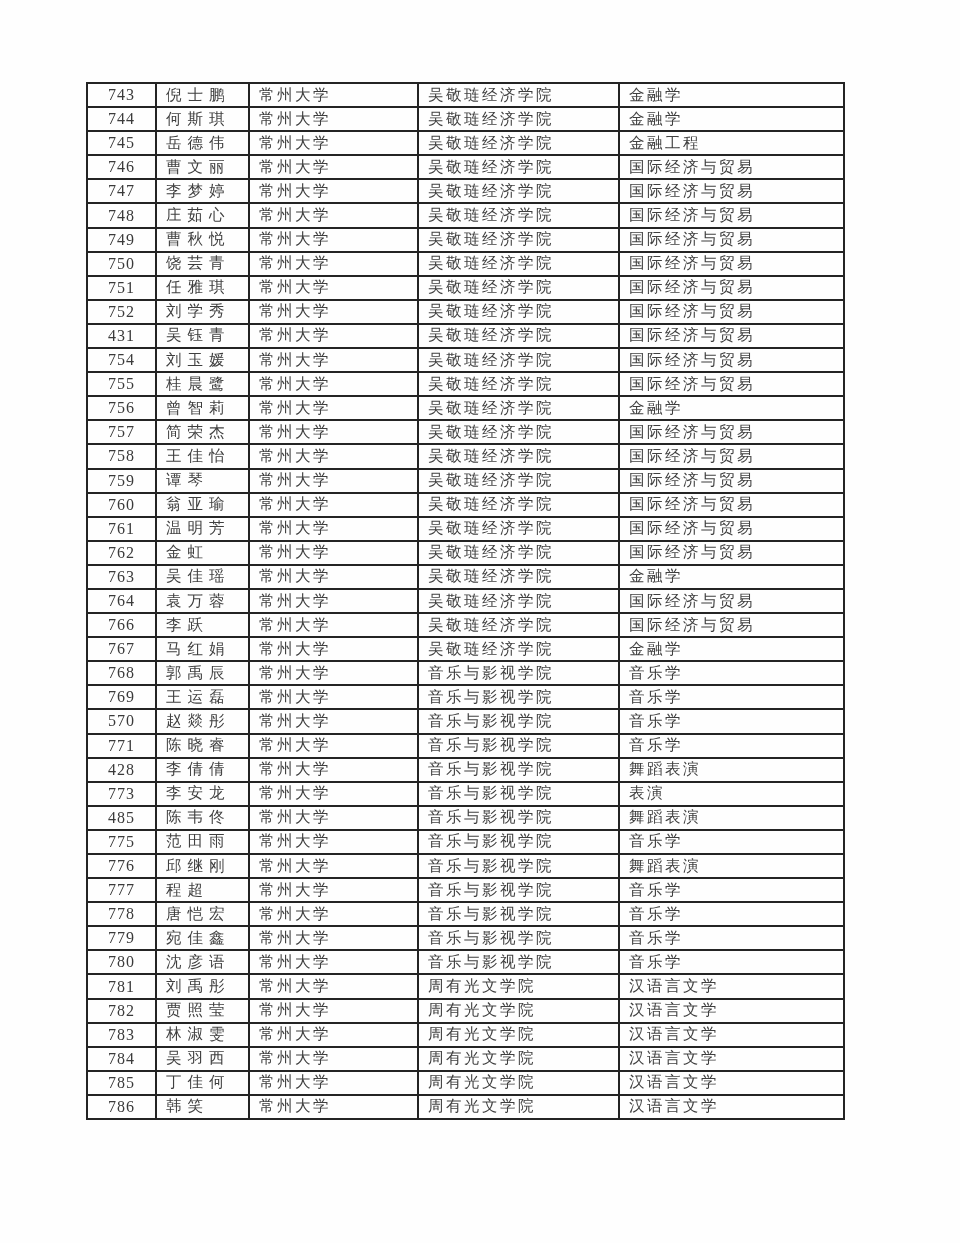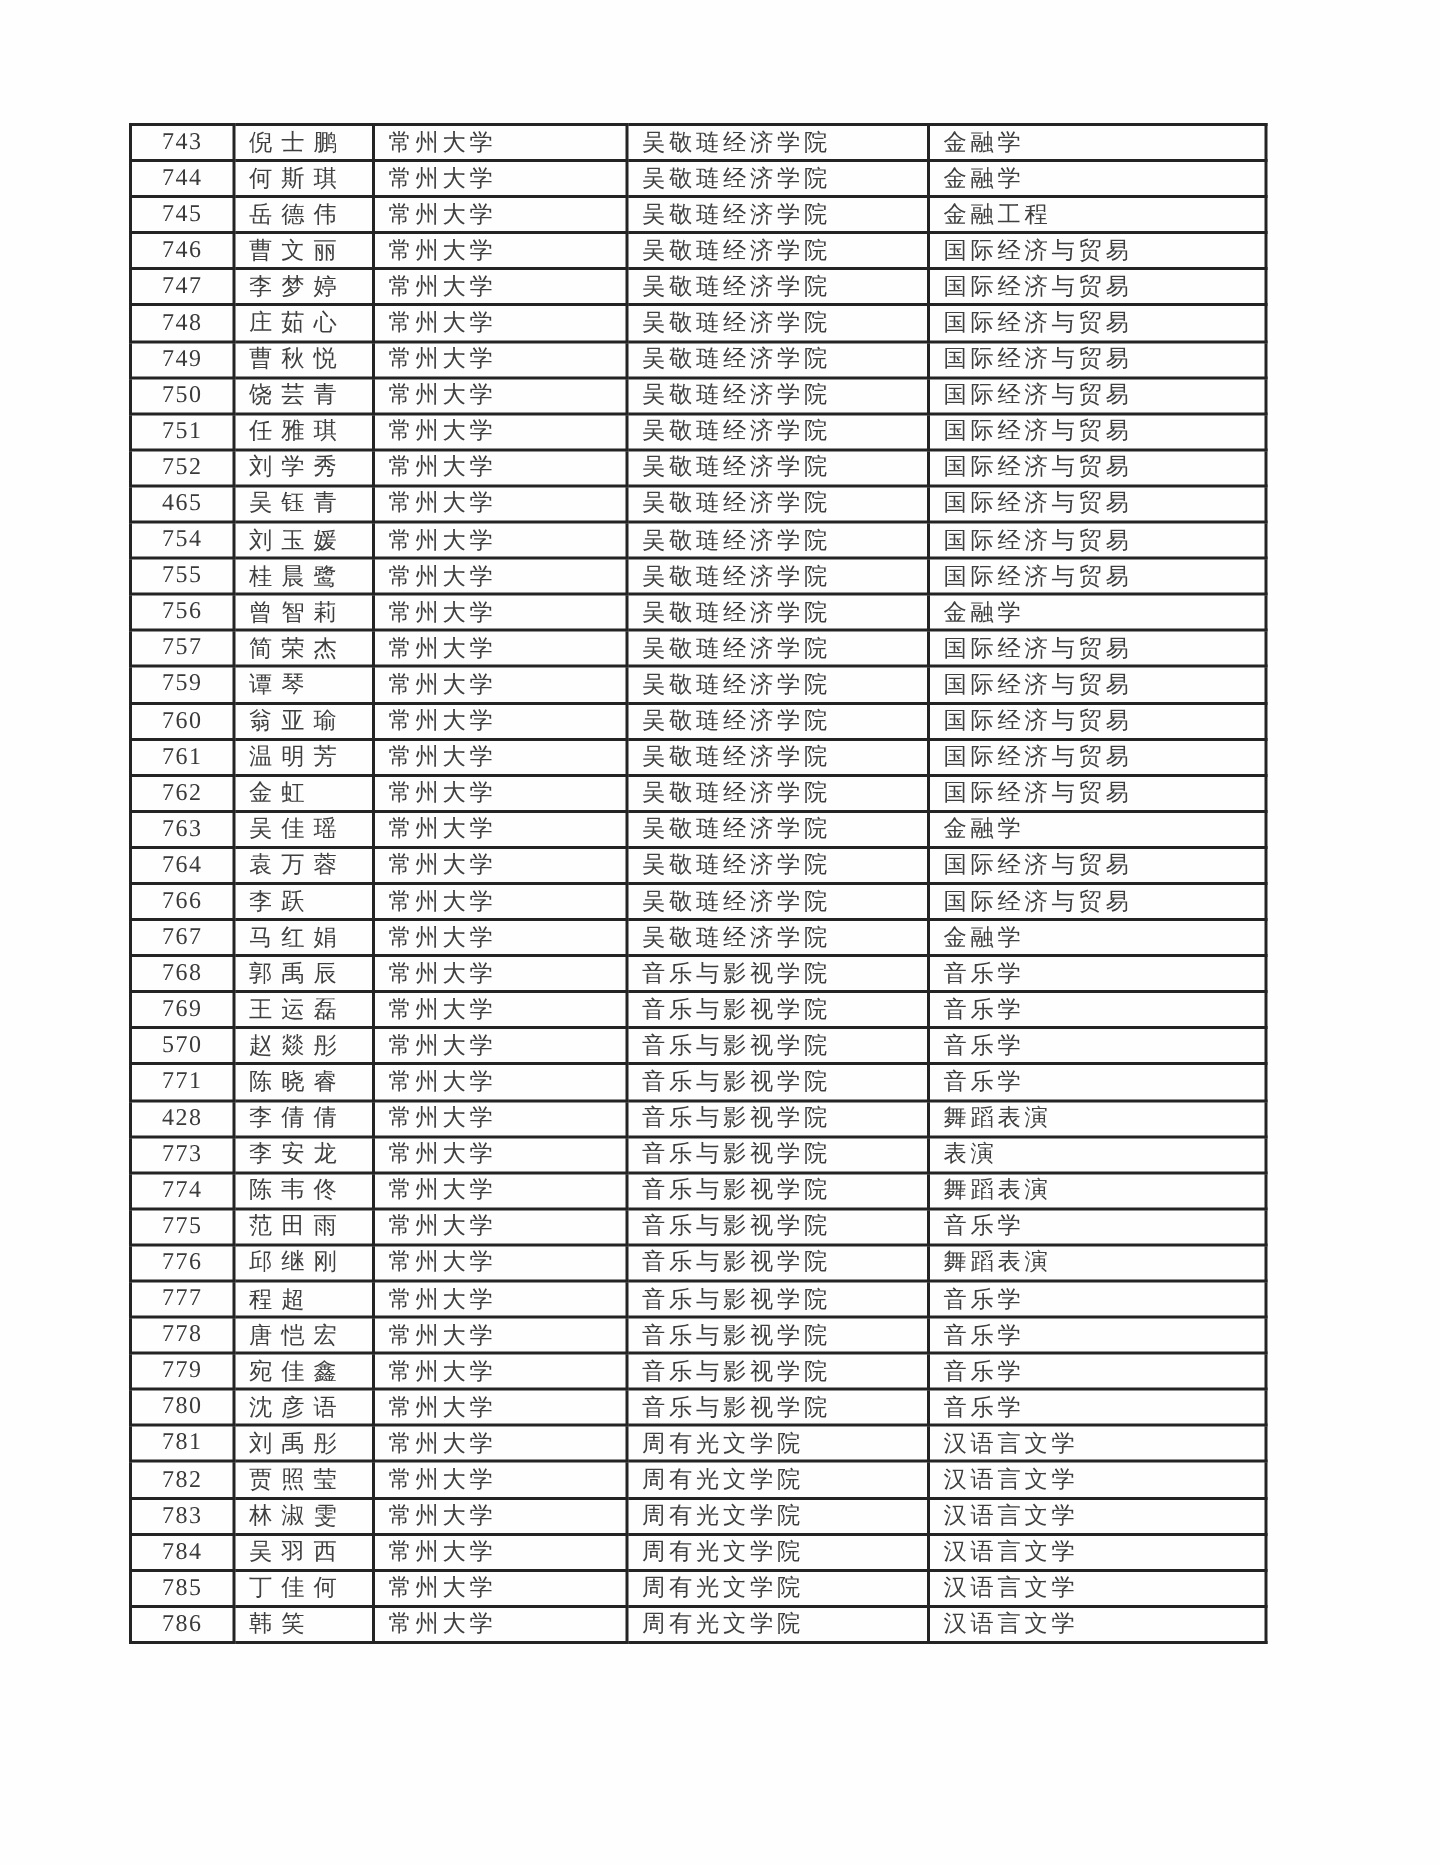--- a/index.html
+++ b/index.html
@@ -131,21 +131,21 @@
           <td class="c4">国际经济与贸易</td>
         </tr>
         <tr>
           <td class="c0">752</td>
           <td class="c1">刘学秀</td>
           <td class="c2">常州大学</td>
           <td class="c3">吴敬琏经济学院</td>
           <td class="c4">国际经济与贸易</td>
         </tr>
         <tr>
-          <td class="c0">465</td>
+          <td class="c0">431</td>
           <td class="c1">吴钰青</td>
           <td class="c2">常州大学</td>
           <td class="c3">吴敬琏经济学院</td>
           <td class="c4">国际经济与贸易</td>
         </tr>
         <tr>
           <td class="c0">754</td>
           <td class="c1">刘玉媛</td>
           <td class="c2">常州大学</td>
           <td class="c3">吴敬琏经济学院</td>
@@ -166,20 +166,27 @@
           <td class="c4">金融学</td>
         </tr>
         <tr>
           <td class="c0">757</td>
           <td class="c1">简荣杰</td>
           <td class="c2">常州大学</td>
           <td class="c3">吴敬琏经济学院</td>
           <td class="c4">国际经济与贸易</td>
         </tr>
         <tr>
+          <td class="c0">758</td>
+          <td class="c1">王佳怡</td>
+          <td class="c2">常州大学</td>
+          <td class="c3">吴敬琏经济学院</td>
+          <td class="c4">国际经济与贸易</td>
+        </tr>
+        <tr>
           <td class="c0">759</td>
           <td class="c1">谭琴</td>
           <td class="c2">常州大学</td>
           <td class="c3">吴敬琏经济学院</td>
           <td class="c4">国际经济与贸易</td>
         </tr>
         <tr>
           <td class="c0">760</td>
           <td class="c1">翁亚瑜</td>
           <td class="c2">常州大学</td>
@@ -264,21 +271,21 @@
           <td class="c4">舞蹈表演</td>
         </tr>
         <tr>
           <td class="c0">773</td>
           <td class="c1">李安龙</td>
           <td class="c2">常州大学</td>
           <td class="c3">音乐与影视学院</td>
           <td class="c4">表演</td>
         </tr>
         <tr>
-          <td class="c0">774</td>
+          <td class="c0">485</td>
           <td class="c1">陈韦佟</td>
           <td class="c2">常州大学</td>
           <td class="c3">音乐与影视学院</td>
           <td class="c4">舞蹈表演</td>
         </tr>
         <tr>
           <td class="c0">775</td>
           <td class="c1">范田雨</td>
           <td class="c2">常州大学</td>
           <td class="c3">音乐与影视学院</td>

